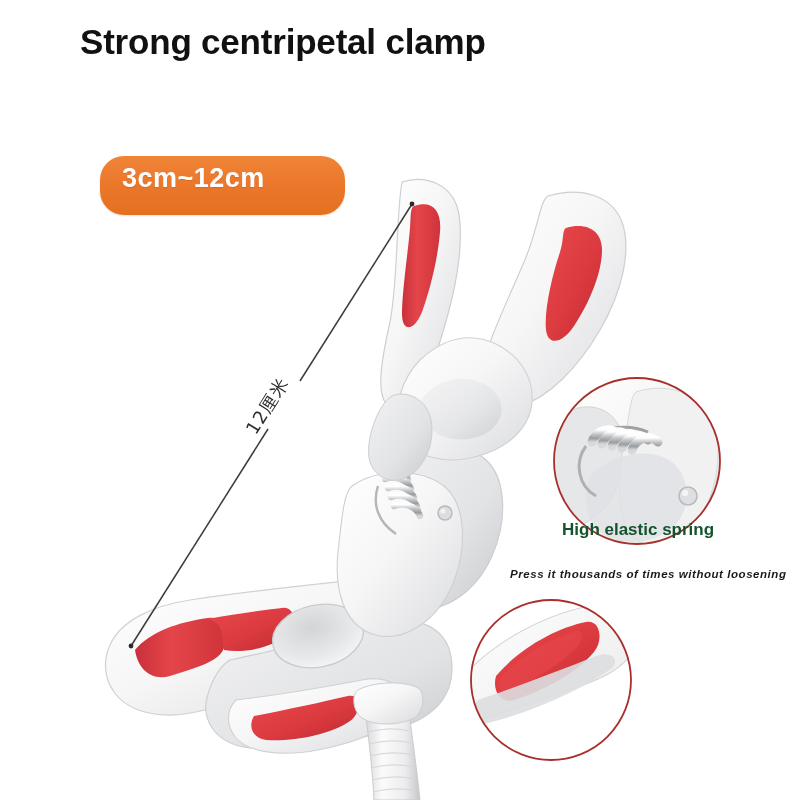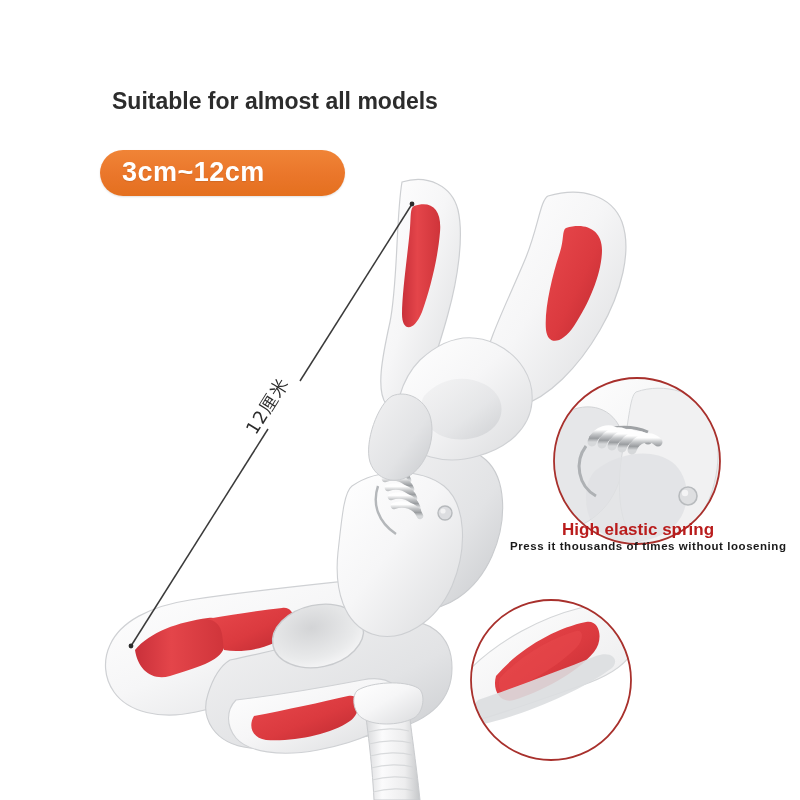--- a/index.html
+++ b/index.html
@@ -8,29 +8,29 @@
        font-family:"Liberation Sans","DejaVu Sans",sans-serif;
        -webkit-font-smoothing:antialiased;}
   #page{position:relative;width:800px;height:800px;background:#ffffff;overflow:hidden;}
 
   
   .headline{position:absolute;left:80px;top:22px;font-size:35px;font-weight:700;
             color:#111;letter-spacing:-.2px;white-space:nowrap;}
   .subhead{position:absolute;left:112px;top:88px;font-size:23px;font-weight:700;
            color:#2c2c2c;white-space:nowrap;}
 
-  .size-badge{position:absolute;left:100px;top:150px;width:245px;height:46px;
+  .size-badge{position:absolute;left:100px;top:156px;width:245px;height:59px;
               border-radius:24px;background:linear-gradient(180deg,#f08437 0%,#ea762a 55%,#e4701f 100%);
               box-shadow:0 1px 2px rgba(0,0,0,.12);}
   .size-badge span{position:absolute;left:22px;top:7px;font-size:27px;font-weight:700;
                    color:#fff;letter-spacing:.5px;white-space:nowrap;
                    text-shadow:0 1px 1px rgba(0,0,0,.10);}
 
   
-  .cap-title{position:absolute;font-size:17px;font-weight:700;color:#b91c1c;white-space:nowrap;}
+  .cap-title{position:absolute;font-size:17px;font-weight:700;color:#14532d;white-space:nowrap;}
   .cap-sub{position:absolute;font-size:11.5px;font-weight:700;color:#1a1a1a;white-space:nowrap;
            letter-spacing:.55px;}
 
   
   #art{position:absolute;left:0;top:0;width:800px;height:800px;}
 
   
   .dimlabel{position:absolute;left:236px;top:394px;font-size:18px;color:#2b2b2b;
             font-family:"DejaVu Sans",sans-serif;white-space:nowrap;
             transform:rotate(-58deg);transform-origin:50% 50%;letter-spacing:1px;}
@@ -237,26 +237,26 @@
         <path d="M500 678 C 522 654, 552 638, 576 631 C 584 629, 584 640, 576 648
                  C 556 668, 526 684, 508 692 C 500 695, 497 686, 500 678 Z" fill="#e8494d" opacity=".55"></path>
 
         <path d="M478 700 C 508 690, 556 672, 596 656 C 612 650, 620 660, 612 668
                  C 580 692, 520 716, 484 724 C 472 726, 470 706, 478 700 Z" fill="#dcdee0" opacity=".9"></path>
       </g>
       <circle cx="551" cy="680" r="80" fill="none" stroke="#a8302c" stroke-width="1.8"></circle>
     </g>
   </svg>
 
-
-  <div class="subhead">Suitable for almost all models</div>
+  <div class="headline">Strong centripetal clamp</div>
+
 
   <div class="size-badge">
     <span>3cm~12cm</span>
   </div>
 
   <div class="dimlabel">12厘米</div>
 
   <div class="cap-title" style="left:562px;top:520px;">High elastic spring</div>
-  <div class="cap-sub" style="left:510px;top:540px;">Press it thousands of times without loosening</div>
+  <div class="cap-sub" style="left:510px;top:568px;font-style:italic;">Press it thousands of times without loosening</div>
 
 
 </div>
 
 </body></html>

